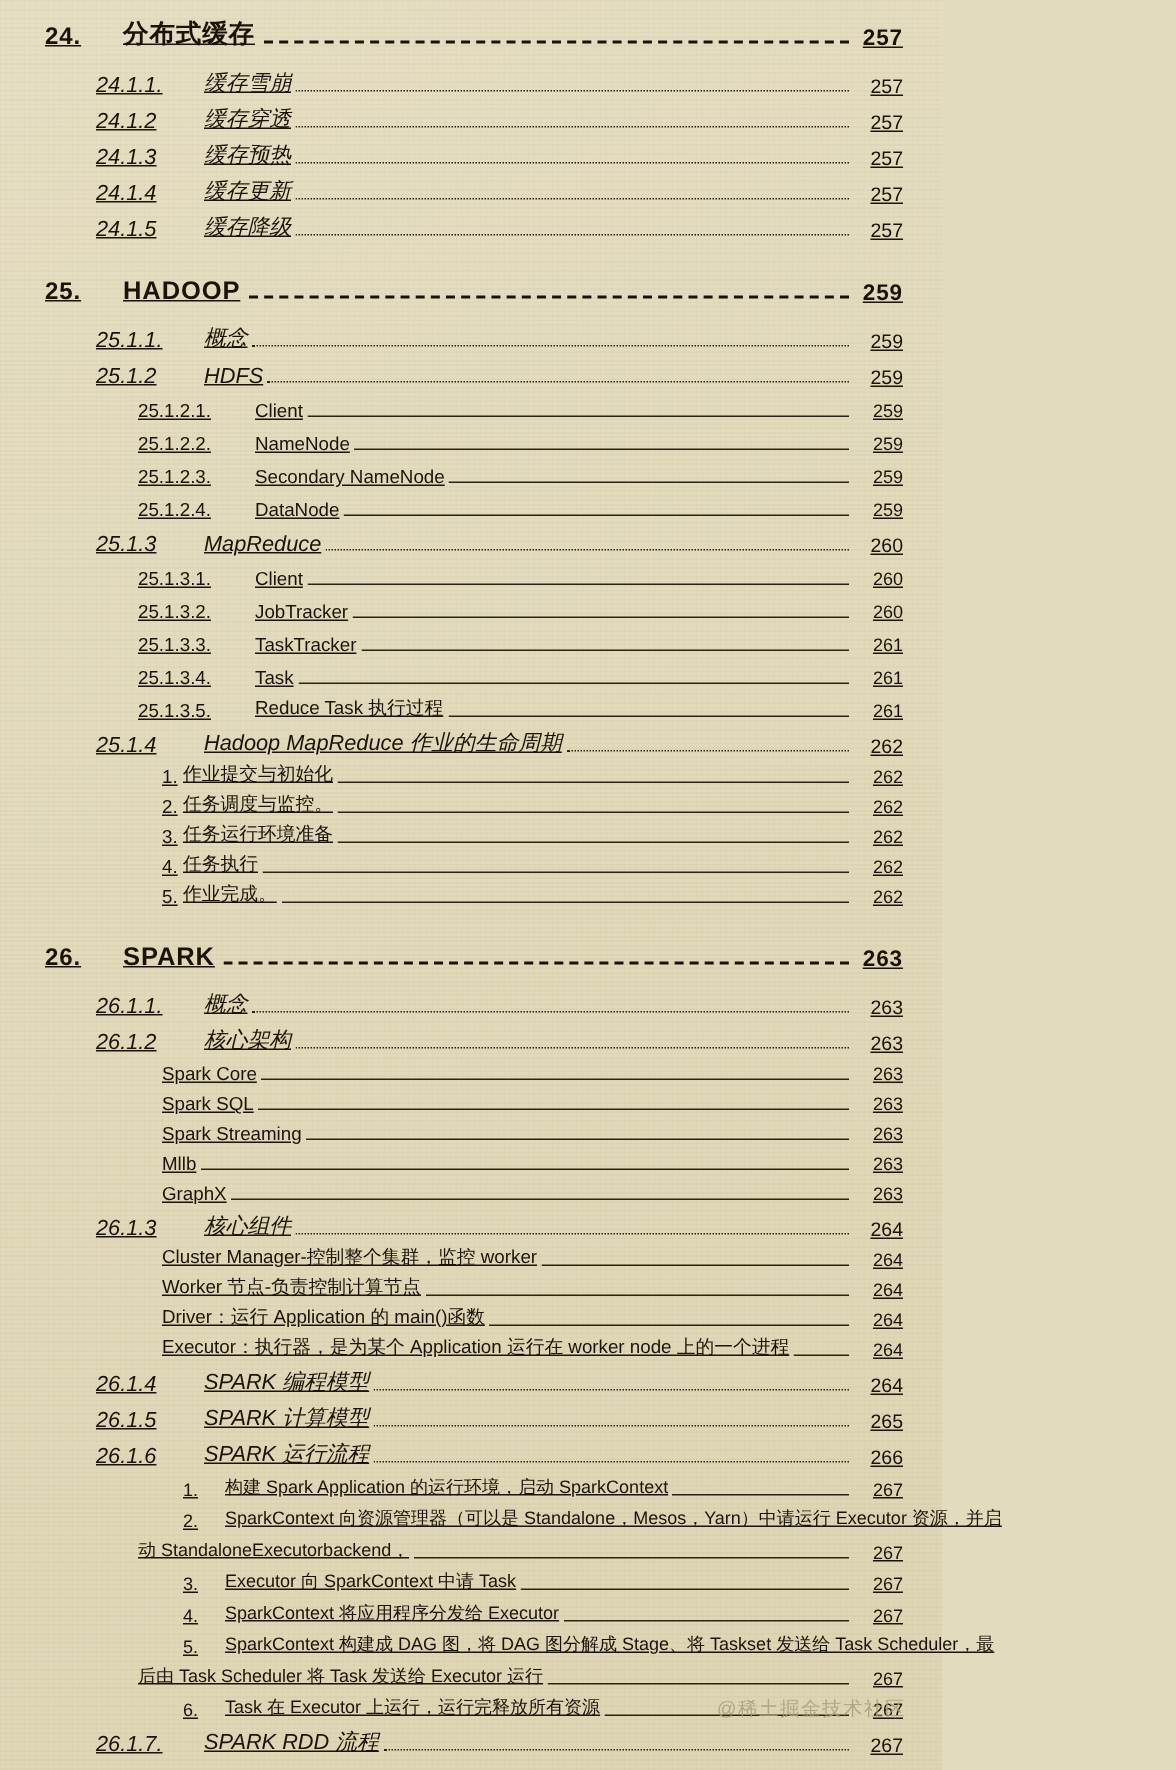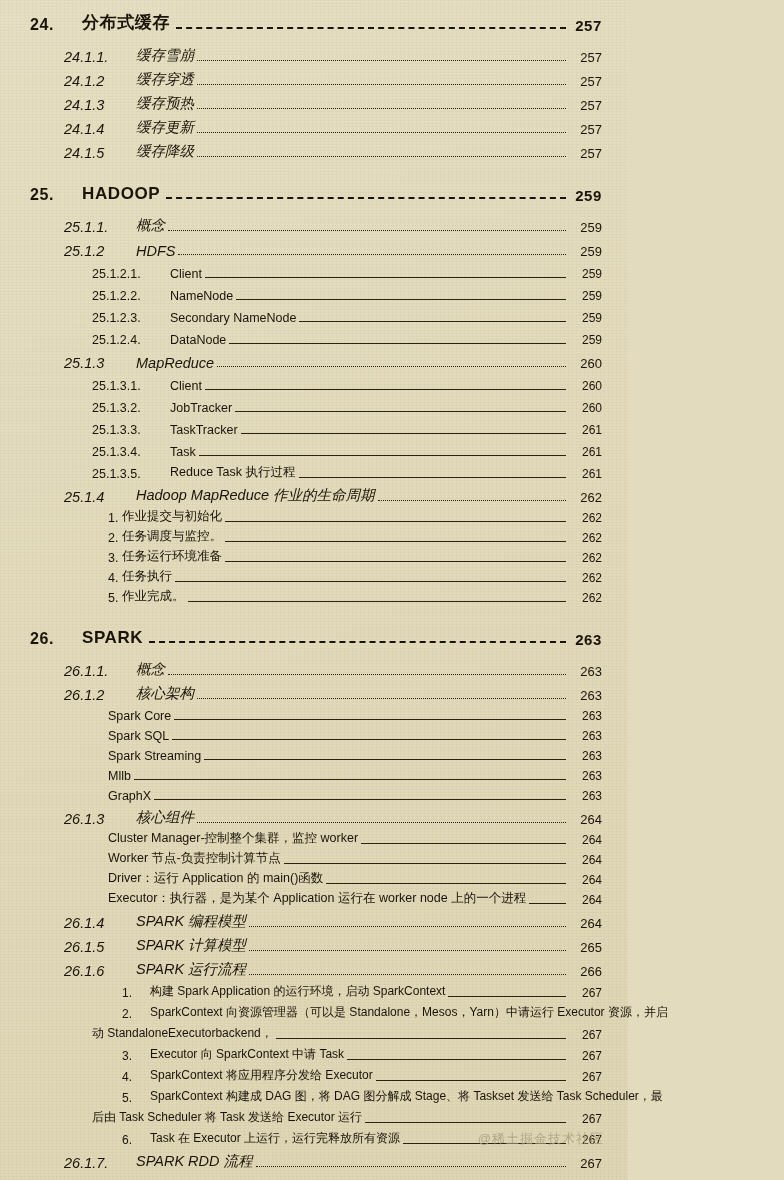--- a/index.html
+++ b/index.html
@@ -15,20 +15,21 @@
     overflow: hidden;
     position: relative;
   }
   #page {
     position: relative;
     width: 628px;
     height: 1180px;
     background: linear-gradient(155deg, #e6dfc3 0%, #e2dabb 45%, #ded5b4 100%);
     padding: 4px;
     box-sizing: border-box;
+    text-decoration: underline;
   }
 
   
   .row {
     display: flex;
     align-items: flex-end;
     width: 100%;
     box-sizing: border-box;
     white-space: nowrap;
   }

